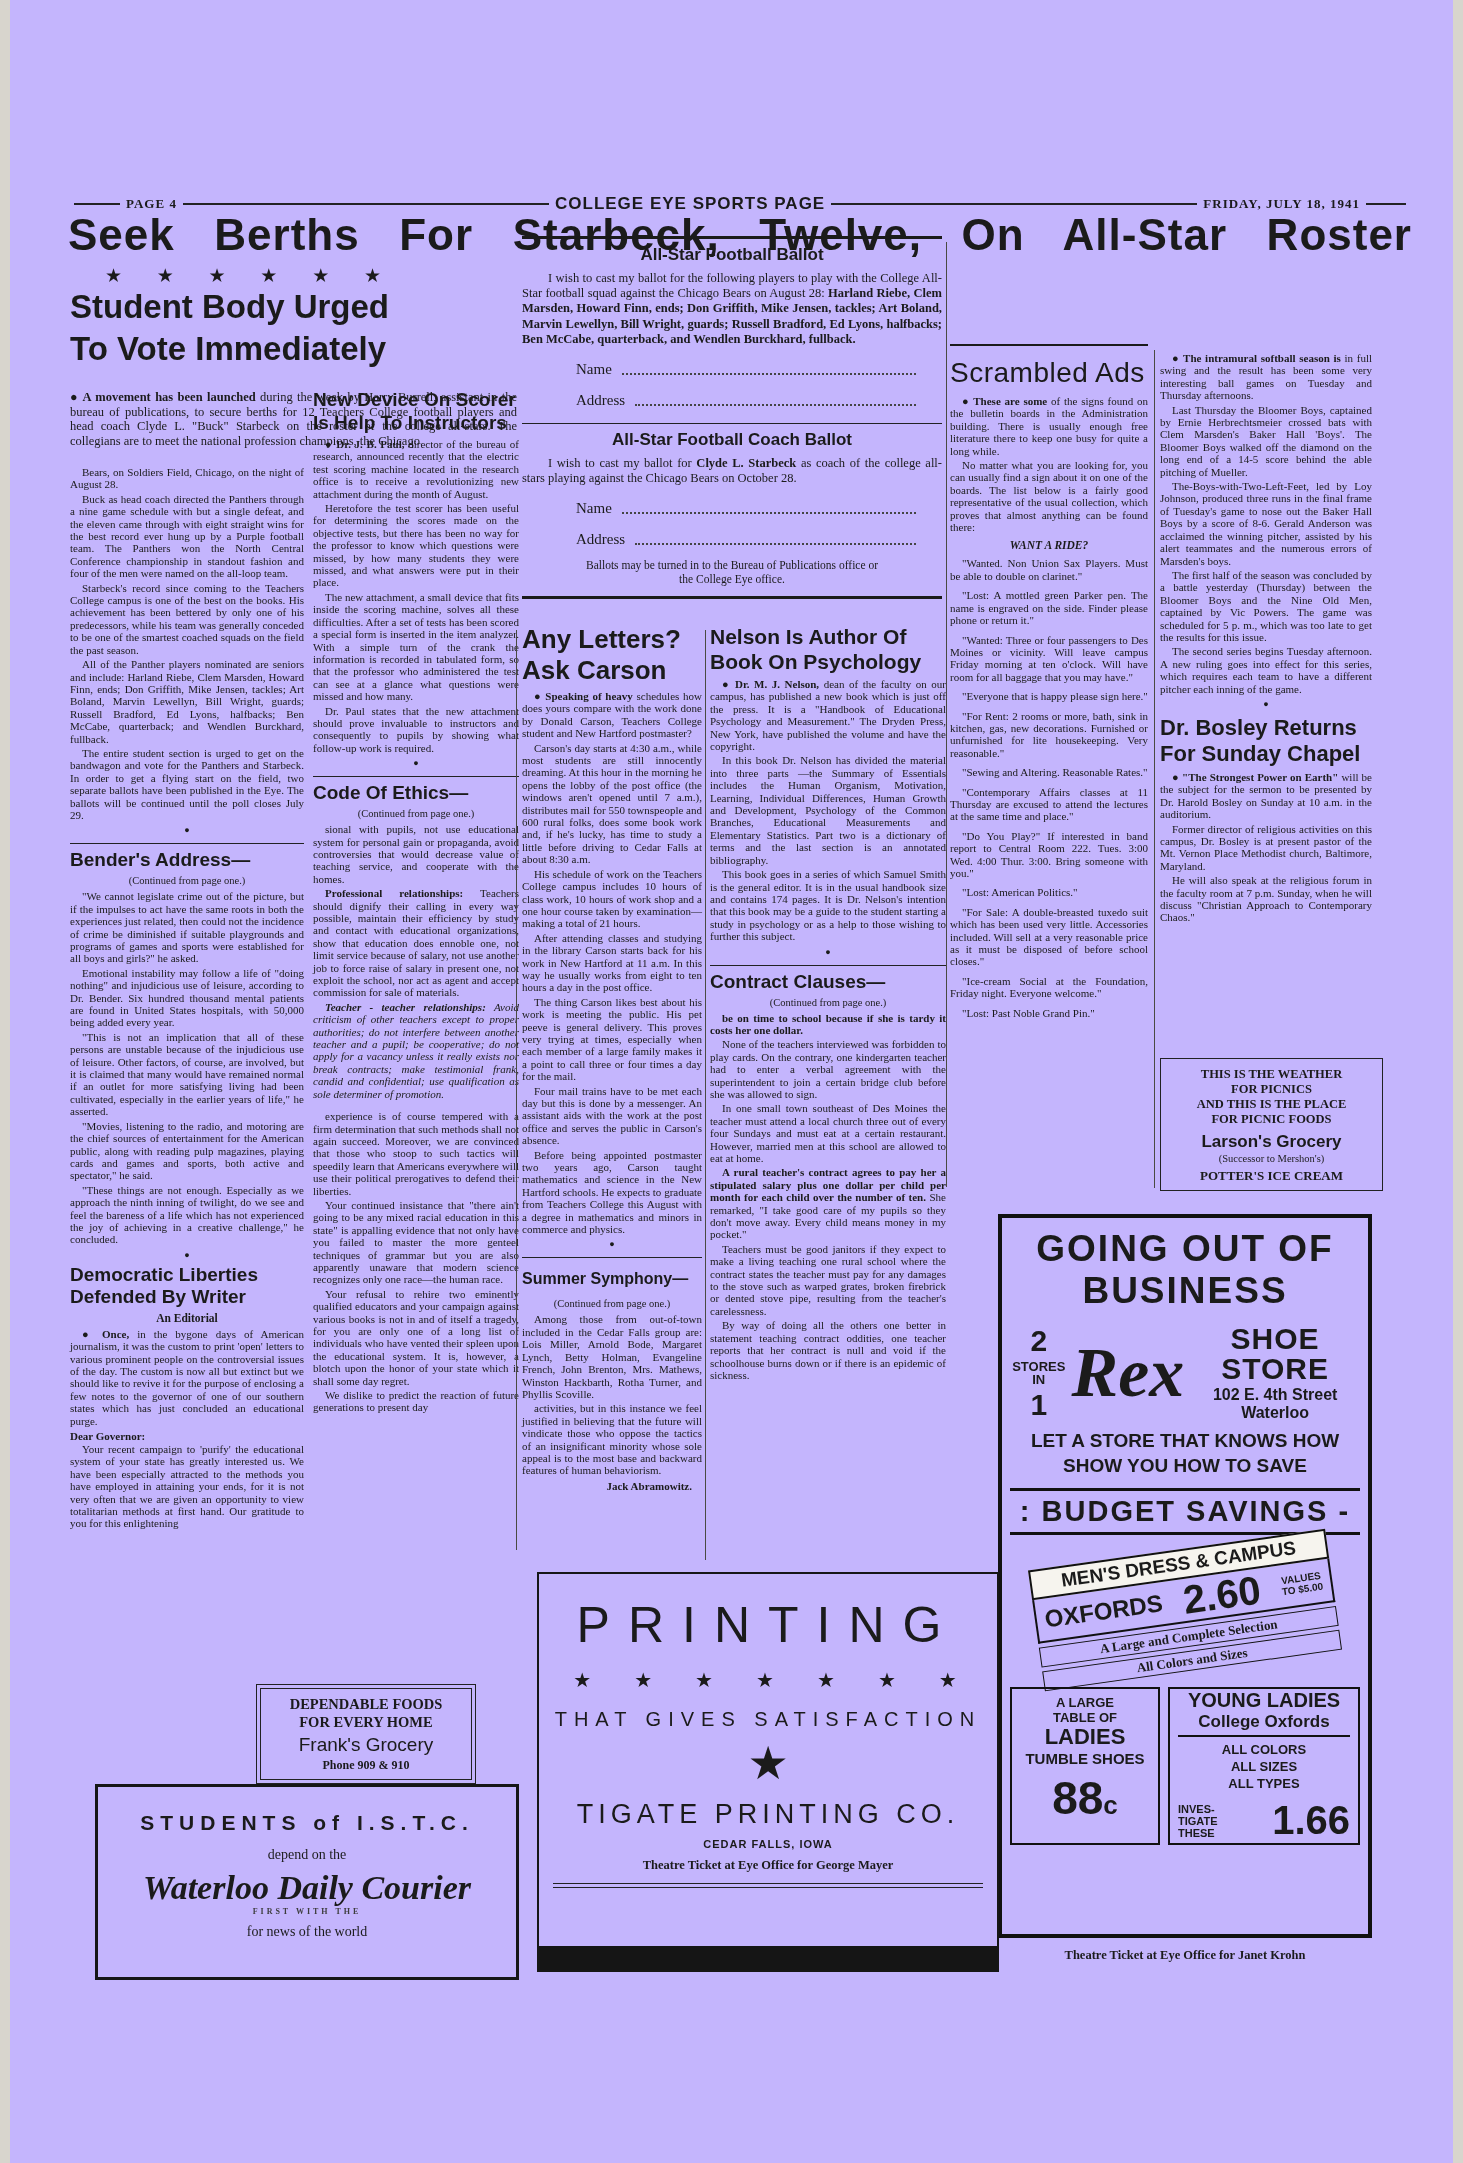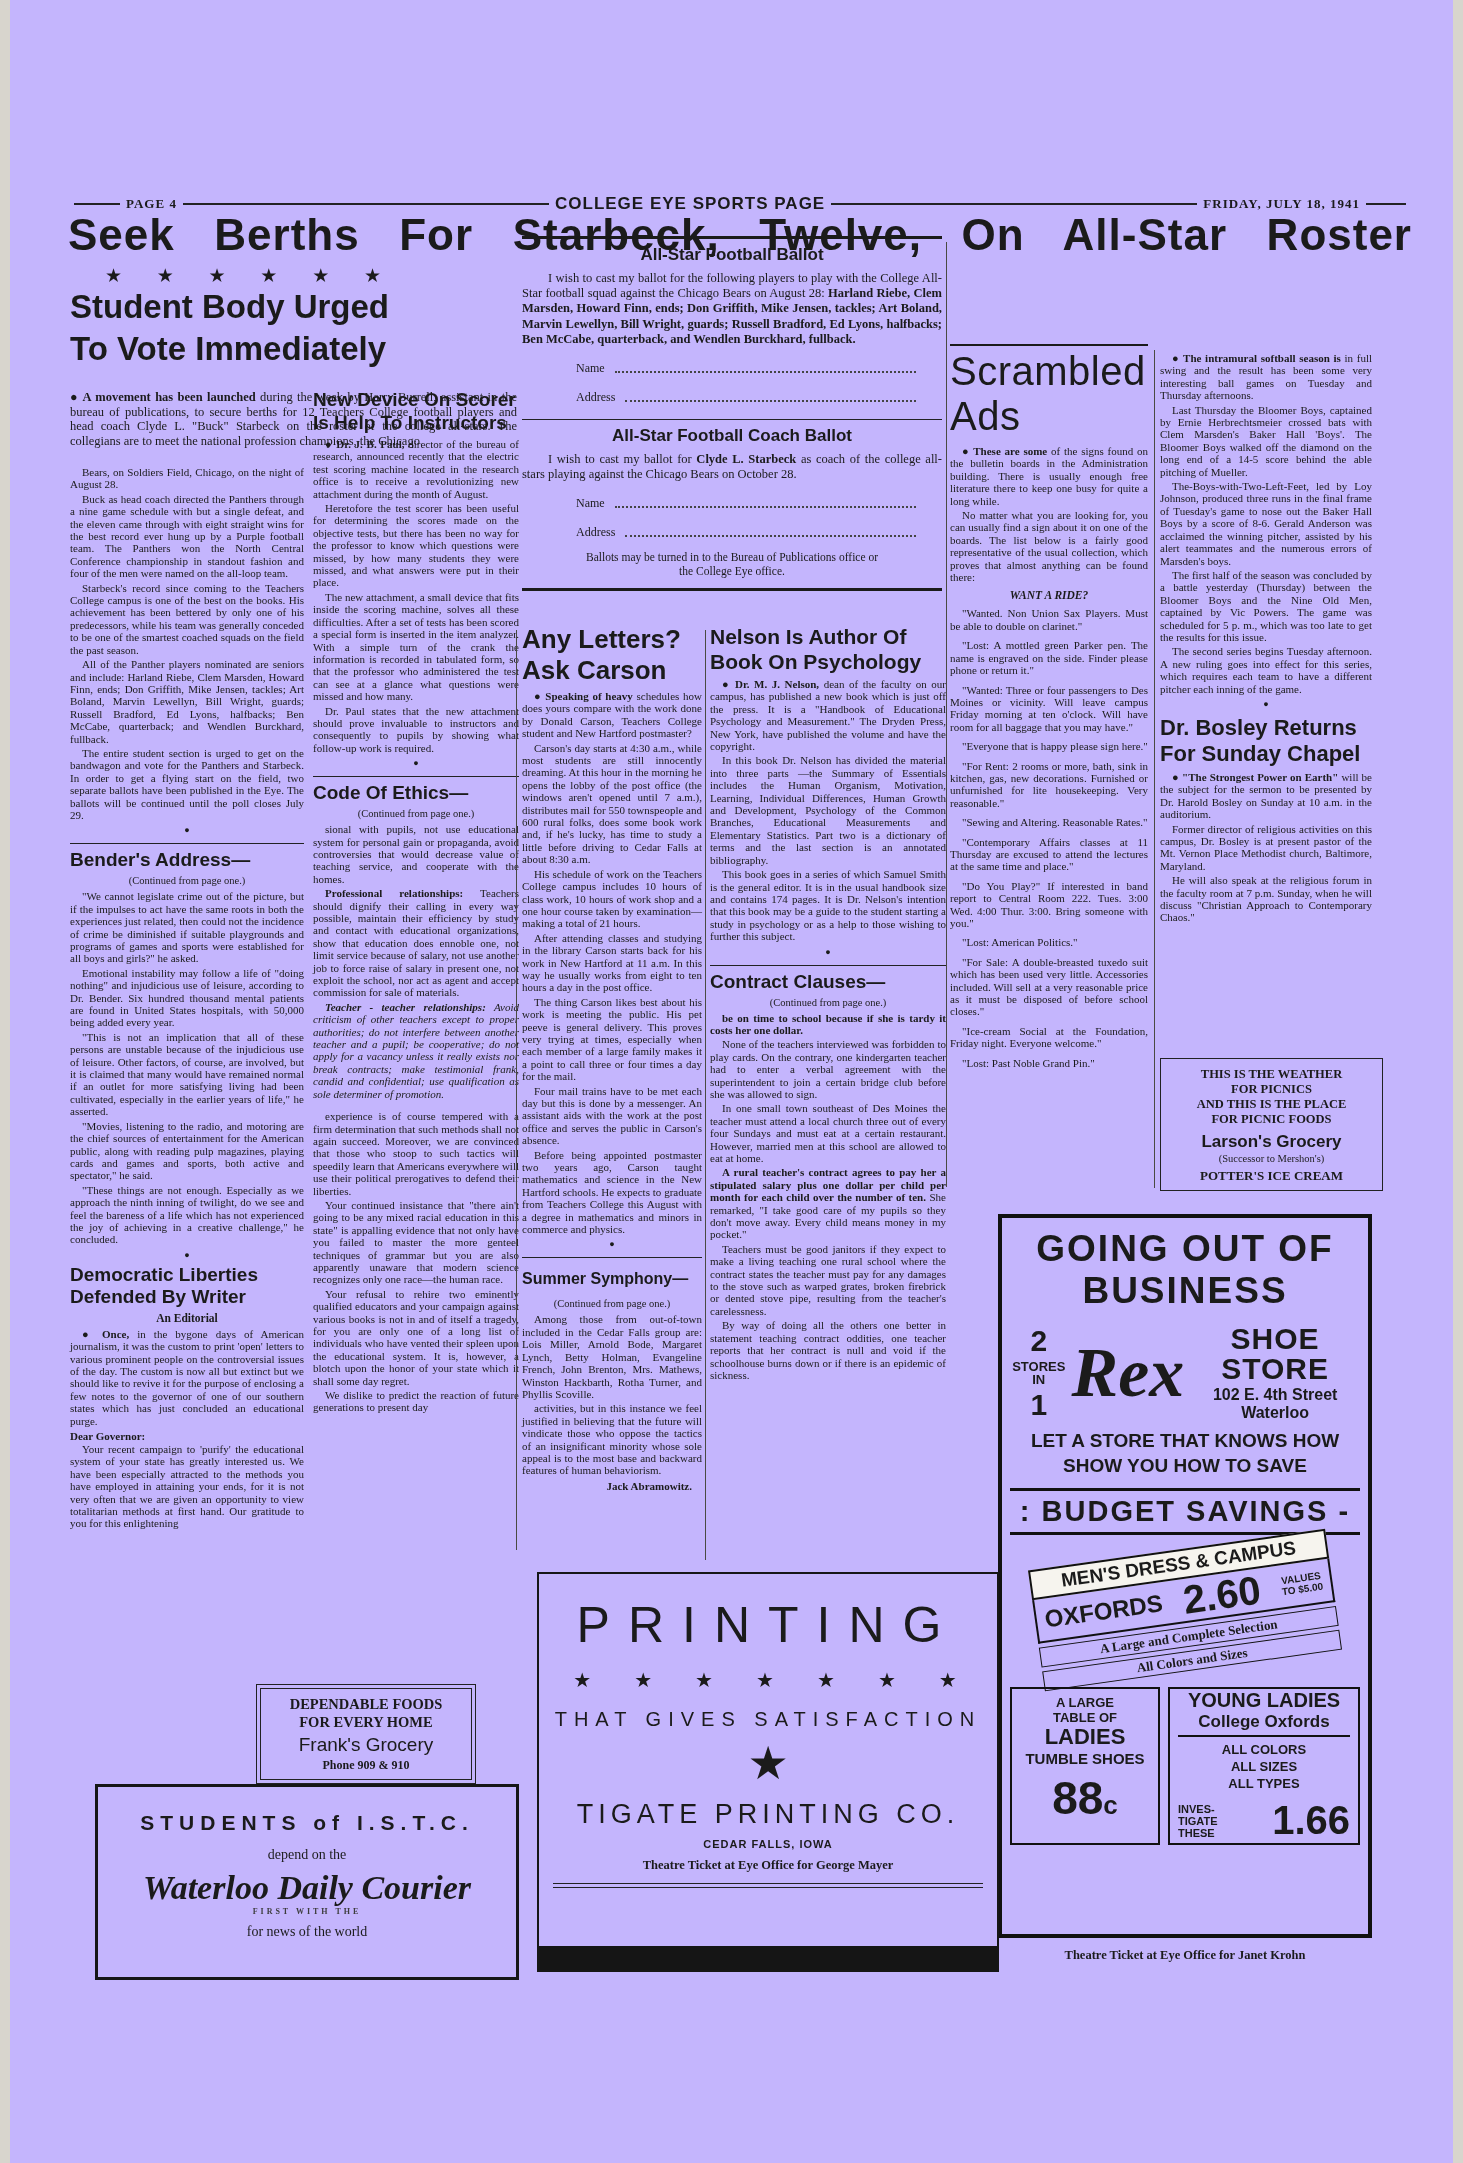--- a/index.html
+++ b/index.html
@@ -35,31 +35,31 @@
   #colA{left:60px;top:466px;width:234px;}
   #colB{left:303px;top:388px;width:206px;}
   .h-small{font-size:19px;line-height:22px;}
   .ed-sub{text-align:center;font-weight:700;font-size:11.5px;margin:1px 0 4px;}
   .dear{font-weight:700;font-size:11px;margin:3px 0 1px;}
   .byline{text-align:right;font-weight:700;font-size:11px;margin-top:3px;padding-right:10px;}
   
   #ballots{left:512px;top:236px;width:420px;border-top:3px solid #1b1b1b;padding-top:4px;}
   .ballot-title{text-align:center;font-family:"Liberation Sans",sans-serif;font-weight:700;font-size:17px;margin:2px 0 6px;}
   .ballot-body{font-size:12.5px;line-height:15.2px;text-align:justify;margin:0;text-indent:26px;}
-  .ballot-line{display:flex;margin:14px 26px 0 54px;font-size:12px;}
+  .ballot-line{display:flex;margin:14px 26px 0 54px;font-size:15px;}
   .bl-dots{flex:1;border-bottom:2px dotted #444;margin:0 0 3px 10px;}
   .ballot-sep{border:0;border-top:1.5px solid #222;margin:14px 0 6px;}
   .ballot-note{text-align:center;font-size:11.5px;line-height:14px;margin-top:10px;}
   #ballots-bottom{border:0;border-top:3px solid #1b1b1b;margin:10px 0 0;}
   
   #anyletters{left:512px;top:624px;width:180px;}
   #anyletters .story-head{font-size:26px;line-height:31px;}
   #nelson{left:700px;top:624px;width:236px;}
   #scrambled{left:940px;top:344px;width:198px;border-top:2px solid #1b1b1b;padding-top:3px;}
-  #scrambled-title{font-family:"Liberation Sans",sans-serif;font-weight:400;font-size:40px;letter-spacing:0.5px;margin:0 0 6px;}
+  #scrambled-title{font-family:"Liberation Sans",sans-serif;font-weight:400;font-size:28px;letter-spacing:0.5px;margin:8px 0 6px;}
   .want-ride{text-align:center;font-style:italic;font-weight:700;font-size:11.5px;margin:6px 0;}
   .ad-item{margin-bottom:7px;}
   #bloomer-head{left:940px;top:246px;width:424px;border-top:2px solid #1b1b1b;padding-top:6px;
     font-size:26px;line-height:31px;}
   #intramural{left:1150px;top:352px;width:212px;}
   #bosley-head{font-size:22px;line-height:26px;margin-top:6px;}
   
   #larson{left:1150px;top:1058px;width:213px;border:1.5px solid #222;text-align:center;padding:8px 4px 6px;}
   #larson .l-line{font-weight:700;font-size:12.5px;line-height:15px;}
   #larson .l-name{font-family:"Liberation Sans",sans-serif;font-weight:700;font-size:17px;margin-top:5px;}

